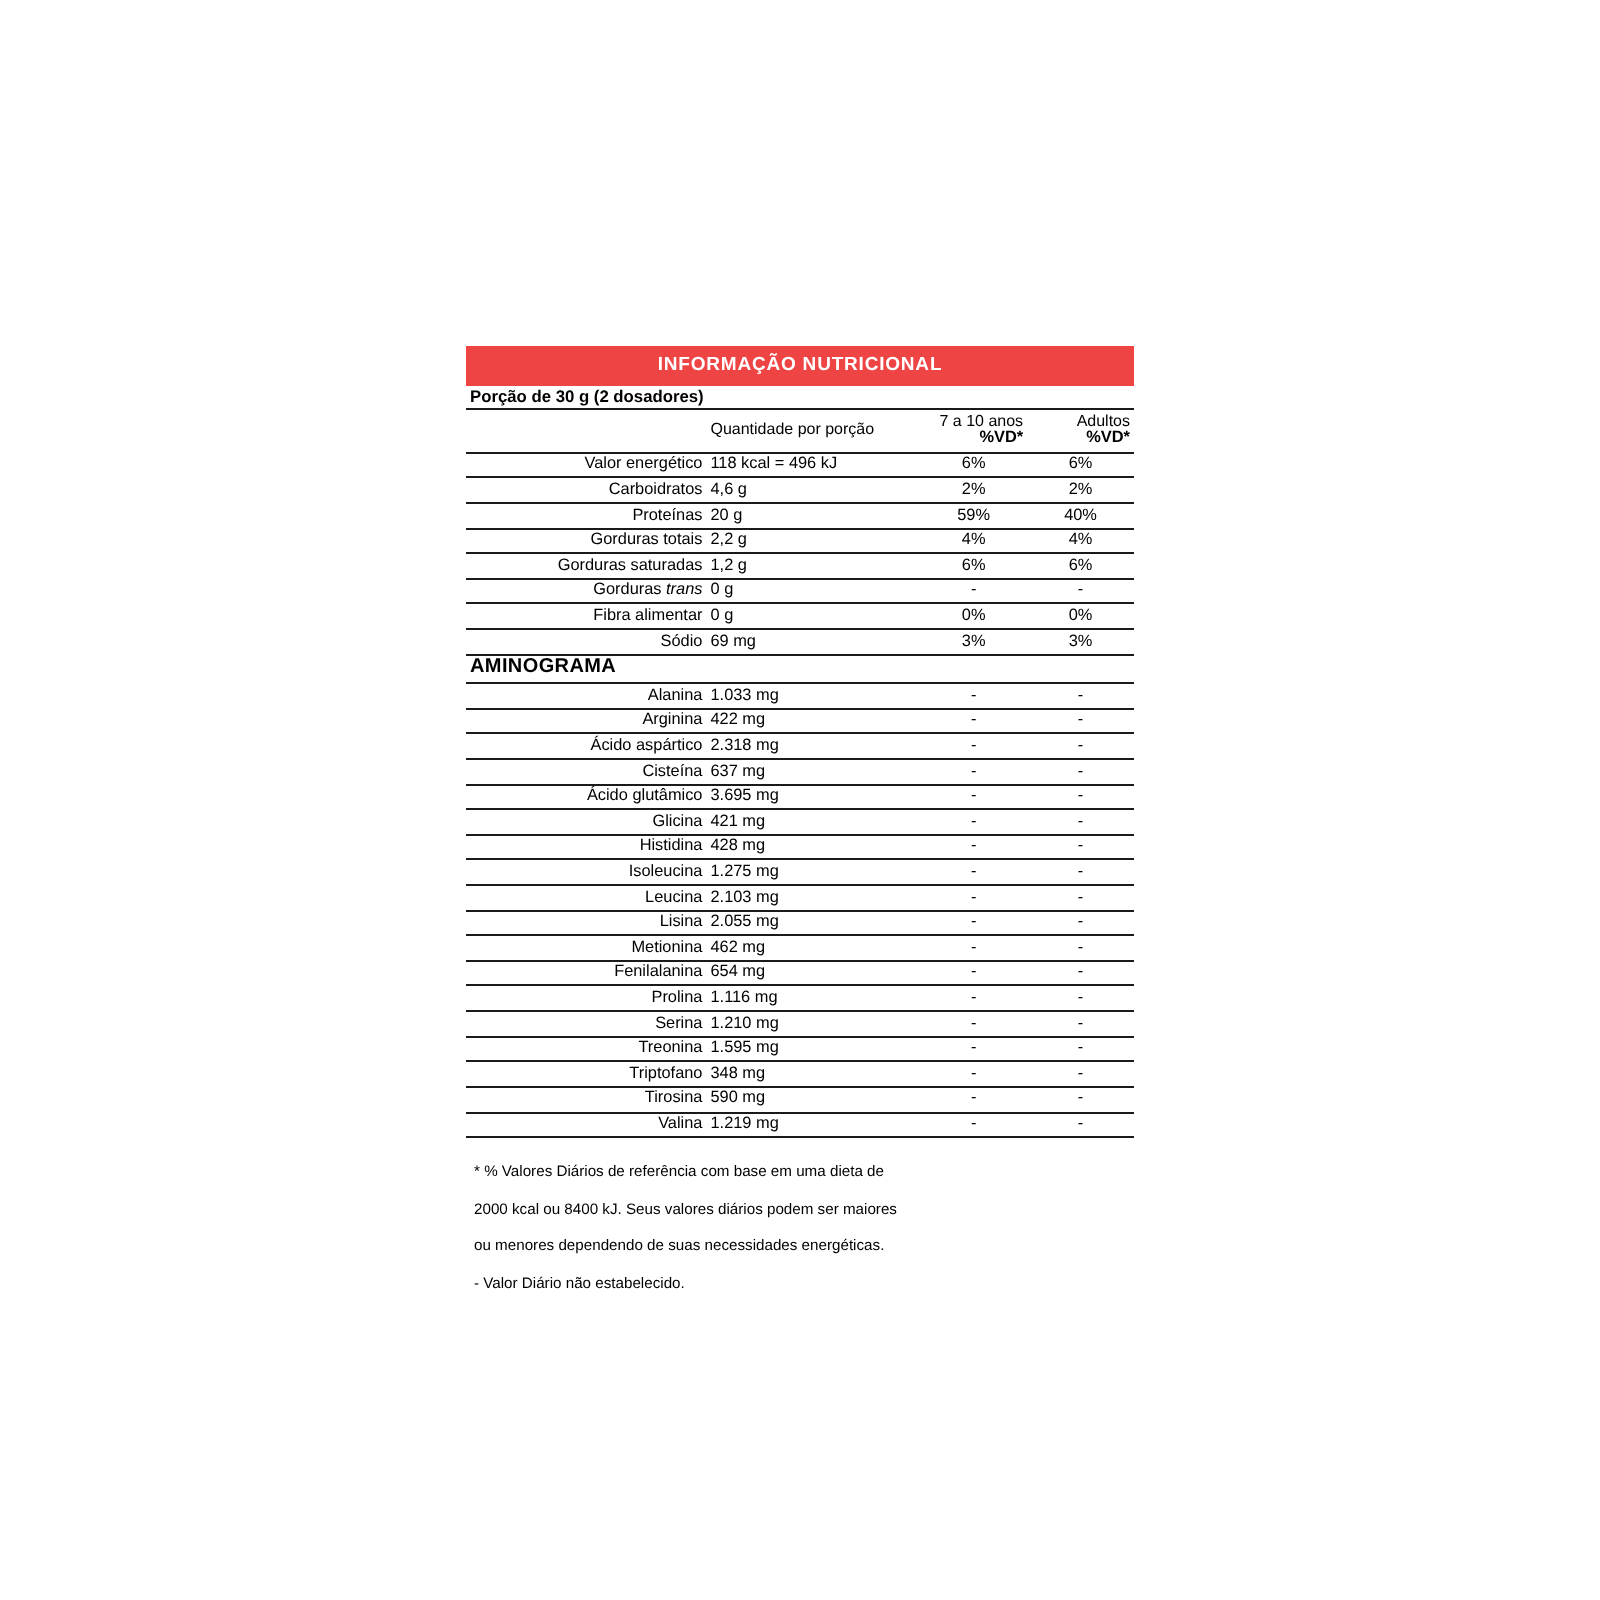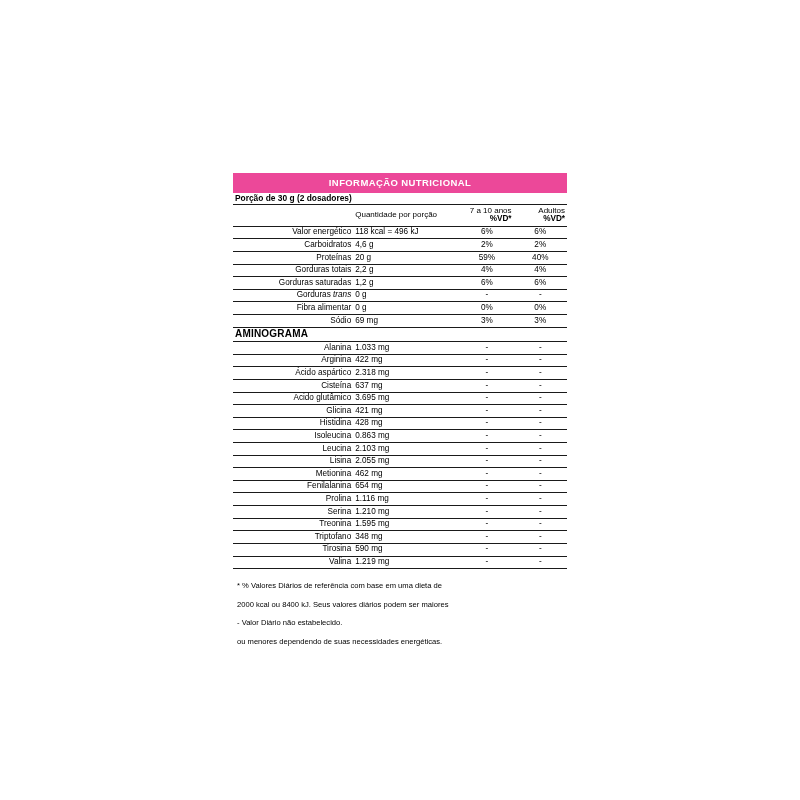--- a/index.html
+++ b/index.html
@@ -18,21 +18,21 @@
 
   #label {
     position: absolute;
     left: 233px;
     top: 173px;
     width: 334px;
     box-sizing: border-box;
   }
 
   .title-bar {
-    background: #ec4899;
+    background: #ef4444;
     color: #ffffff;
     text-align: center;
     font-size: 9.5px;
     font-weight: bold;
     letter-spacing: 0.4px;
     padding: 5px 0 5px 0;
     line-height: 1;
   }
 
   table.nutri {
@@ -232,21 +232,21 @@
         <td class="cell-vd">-</td>
       </tr>
       <tr class="data-row">
         <td class="cell-name">Histidina</td>
         <td class="cell-amt">428 mg</td>
         <td class="cell-vd">-</td>
         <td class="cell-vd">-</td>
       </tr>
       <tr class="data-row">
         <td class="cell-name">Isoleucina</td>
-        <td class="cell-amt">0.863 mg</td>
+        <td class="cell-amt">1.275 mg</td>
         <td class="cell-vd">-</td>
         <td class="cell-vd">-</td>
       </tr>
       <tr class="data-row">
         <td class="cell-name">Leucina</td>
         <td class="cell-amt">2.103 mg</td>
         <td class="cell-vd">-</td>
         <td class="cell-vd">-</td>
       </tr>
       <tr class="data-row">
@@ -302,17 +302,17 @@
         <td class="cell-amt">1.219 mg</td>
         <td class="cell-vd">-</td>
         <td class="cell-vd">-</td>
       </tr>
     </tbody>
   </table>
 
   <div class="footnote">
     <div>* % Valores Diários de referência com base em uma dieta de</div>
     <div>2000 kcal ou 8400 kJ. Seus valores diários podem ser maiores</div>
+    <div>ou menores dependendo de suas necessidades energéticas.</div>
     <div>- Valor Diário não estabelecido.</div>
-    <div>ou menores dependendo de suas necessidades energéticas.</div>
   </div>
 
 </div>
 
 </body></html>

